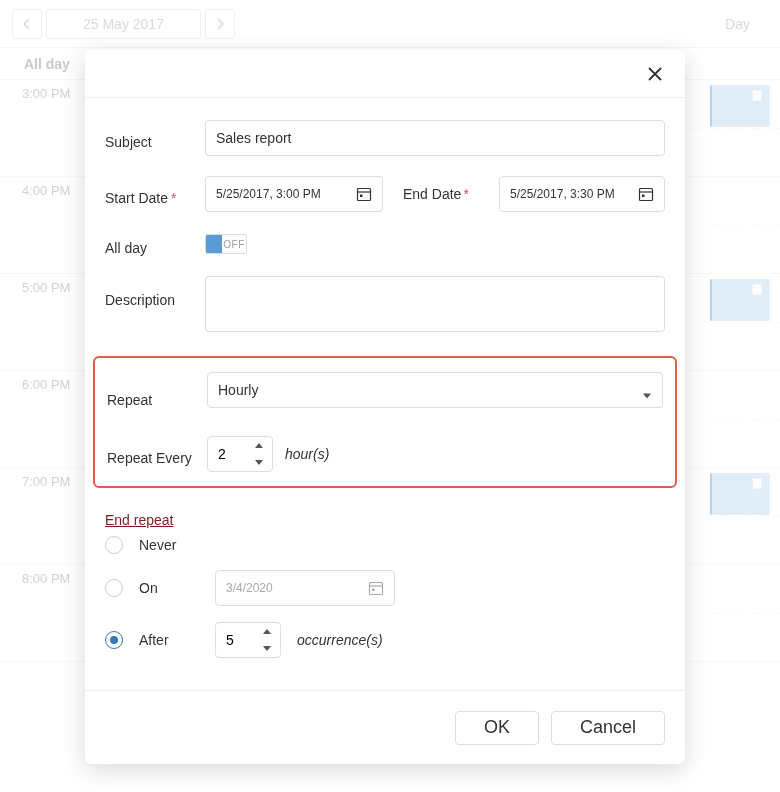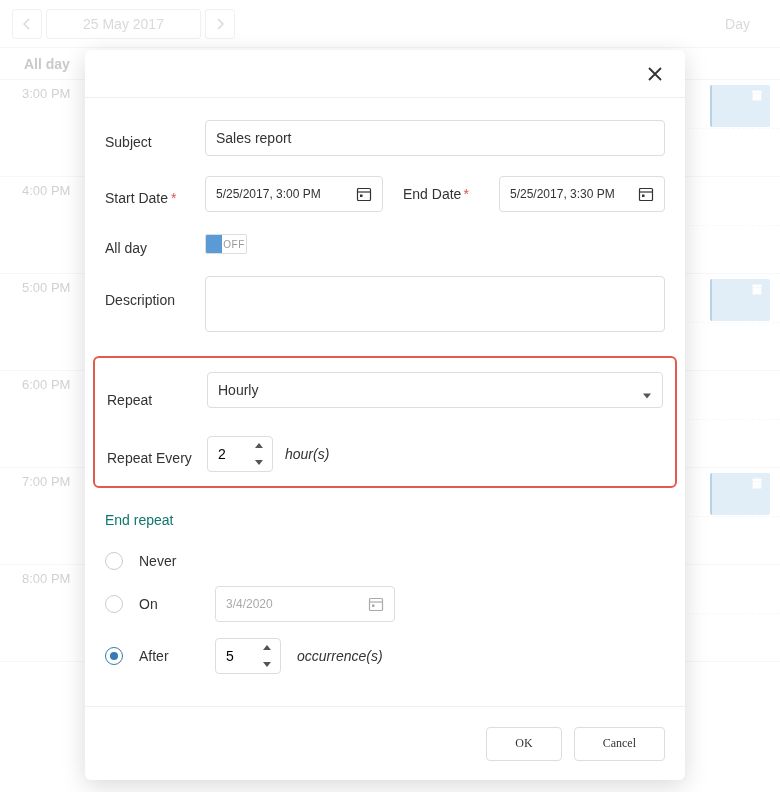--- a/index.html
+++ b/index.html
@@ -306,21 +306,21 @@
       border-right: 4px solid transparent;
       border-bottom: 5px solid #555;
     }
     .spin-btn .dn {
       border-left: 4px solid transparent;
       border-right: 4px solid transparent;
       border-top: 5px solid #555;
     }
     .unit { color: #333; font-style: italic; }
 
-    .section-hdr { margin-bottom: 24px; color: #0f766e; }
+    .section-hdr { margin-bottom: 8px; color: #7f1d1d; text-decoration: underline; }
     .radio-row {
       display: flex;
       align-items: center;
       gap: 16px;
       margin-bottom: 16px;
     }
     .radio {
       width: 18px;
       height: 18px;
       border: 1px solid #ccc;
@@ -350,24 +350,24 @@
       justify-content: flex-end;
       gap: 12px;
       padding: 0 20px;
     }
     .btn {
       height: 34px;
       padding: 0 28px;
       border: 1px solid #ddd;
       border-radius: 4px;
       background: #fff;
-      font-size: 12px;
+      font-size: 18px;
       color: #333;
       cursor: pointer;
-      font-family: Liberation Serif, serif;
+      font-family: Liberation Sans, sans-serif;
     }
 
     svg { display: block; }
   </style>
 </head>
 <body>
 
 <div class="bg-header">
   <div class="nav-btn">
     <svg width="8" height="12" viewBox="0 0 8 12">

